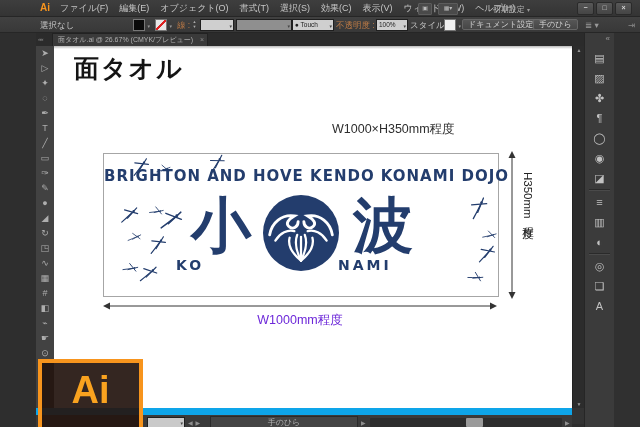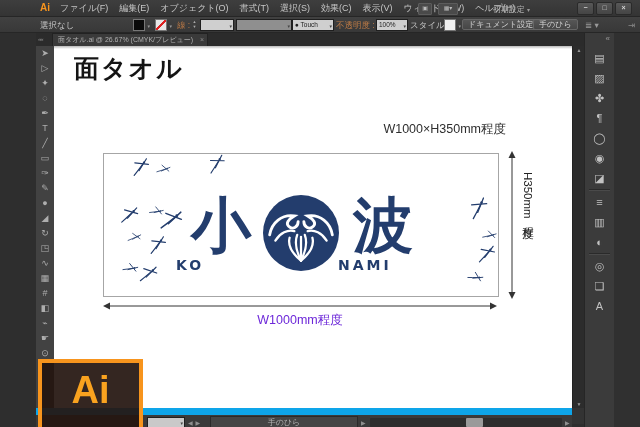--- a/index.html
+++ b/index.html
@@ -51,21 +51,21 @@
   .toolbar{position:absolute;left:36px;top:46px;width:18px;height:381px;
            background:#424242;border-right:1px solid #2a2a2a;}
   .tool{width:18px;height:15px;color:#aeaeae;font-size:9px;line-height:15px;text-align:center;}
   
   .canvas{position:absolute;left:54px;top:46px;width:518px;height:362px;background:#ffffff;}
   .canvas::before{content:"";position:absolute;left:0;top:0;right:0;height:3px;
                   background:linear-gradient(rgba(0,0,0,.28),transparent);}
   .page-title{position:absolute;left:20px;top:6px;
               font-family:Liberation Serif, serif;
               font-size:25px;font-weight:bold;color:#141414;letter-spacing:2px;}
-  .size-note{position:absolute;top:75px;left:278px;width:174px;text-align:right;
+  .size-note{position:absolute;top:75px;left:278px;width:174px;
              font-size:12.5px;color:#2e2e2e;}
   .banner{position:absolute;left:49px;top:107px;width:394px;height:142px;
           border:1px solid #a6a6a6;background:#fff;}
   .dojo-title{position:absolute;left:0;right:0;top:13px;text-align:center;
               font-family:"DejaVu Sans",sans-serif;font-size:15px;font-weight:bold;
               color:var(--navy);letter-spacing:1px;white-space:nowrap;}
   .kanji{position:absolute;width:90px;text-align:center;top:42px;
          font-family:"Liberation Serif","DejaVu Serif",serif;font-size:60px;
          font-weight:bold;color:var(--navy);line-height:1;}
   .romaji{position:absolute;width:90px;text-align:left;top:103px;
@@ -217,20 +217,21 @@
       <div class="tool">⌁</div>
       <div class="tool">☛</div>
       <div class="tool">⊙</div>
     </div>
 
   <div class="canvas">
     <div class="page-title">面タオル</div>
     <div class="size-note">W1000×H350mm程度</div>
 
     <div class="banner">
+      <div class="dojo-title">BRIGHTON AND HOVE KENDO KONAMI DOJO</div>
       <div class="kanji k-left">小</div>
       <div class="romaji k-left">KO</div>
       <div class="kanji k-right">波</div>
       <div class="romaji k-right">NAMI</div>
 
       <svg class="wave-logo" viewBox="0 0 80 80">
         <circle cx="40" cy="40" r="40" fill="var(--navy)"></circle>
         <g stroke="#fff" fill="none" stroke-width="3" stroke-linecap="round">
           <path d="M7,42 C9,29 20,20 33,22 C26,26 24,30 27,33 C31,37 37,34 37,28"></path>
           <path d="M73,42 C71,29 60,20 47,22 C54,26 56,30 53,33 C49,37 43,34 43,28"></path>

